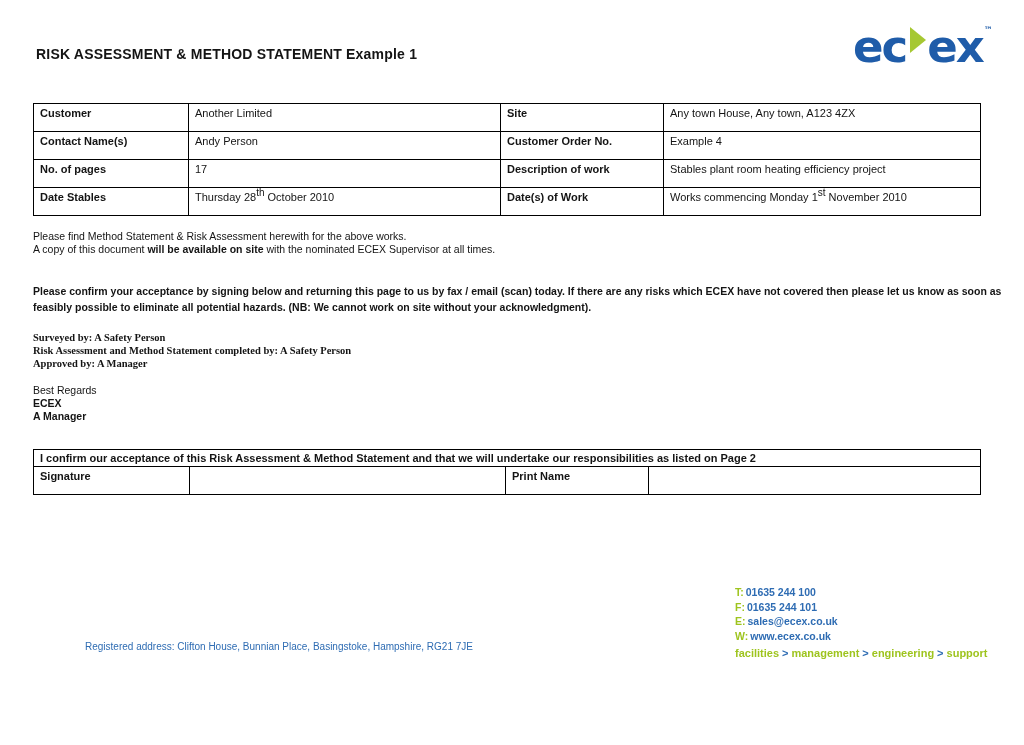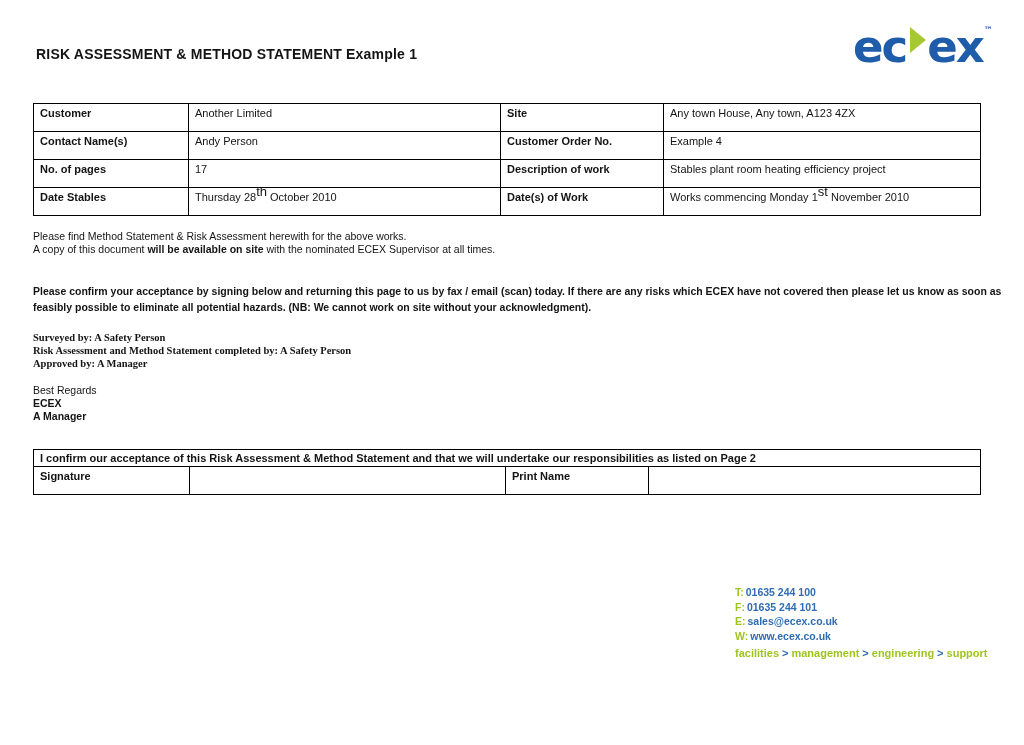--- a/index.html
+++ b/index.html
@@ -70,21 +70,21 @@
     padding: 3px 6px;
     vertical-align: top;
     overflow: hidden;
   }
   .b { font-weight: bold; }
   table.info { top: 103px; width: 947px; }
   table.info td { height: 28px; }
   table.accept { top: 449px; width: 947px; }
   table.accept tr.hdr td { height: 17px; padding-top: 2px; padding-bottom: 1px; }
   table.accept tr.row td { height: 28px; }
-  sup { font-size: 13px; vertical-align: super; line-height: 0; }
+  sup { font-size: 10px; vertical-align: super; line-height: 0; }
 
   
   .para {
     position: absolute;
     left: 33px;
     font-size: 10.5px;
     line-height: 13px;
   }
   .para-intro   { top: 230px; }
   .para-confirm { top: 283px; width: 978px; font-weight: bold; line-height: 16px; }
@@ -221,15 +221,16 @@
       <div><span class="green contact-prefix">E:</span><span>sales@ecex.co.uk</span></div>
       <div><span class="green contact-prefix">W:</span><span>www.ecex.co.uk</span></div>
     </div>
   </div>
 
   <div class="tagline">
     <span>facilities</span><span class="tg-sep">&gt;</span><span>management</span><span class="tg-sep">&gt;</span><span>engineering</span><span class="tg-sep">&gt;</span><span>support</span>
   </div>
 
   <div class="registered">
+    <div>Registered address: Clifton House, Bunnian Place, Basingstoke, Hampshire, RG21 7JE</div>
   </div>
 
 </div>
 
 </body></html>

